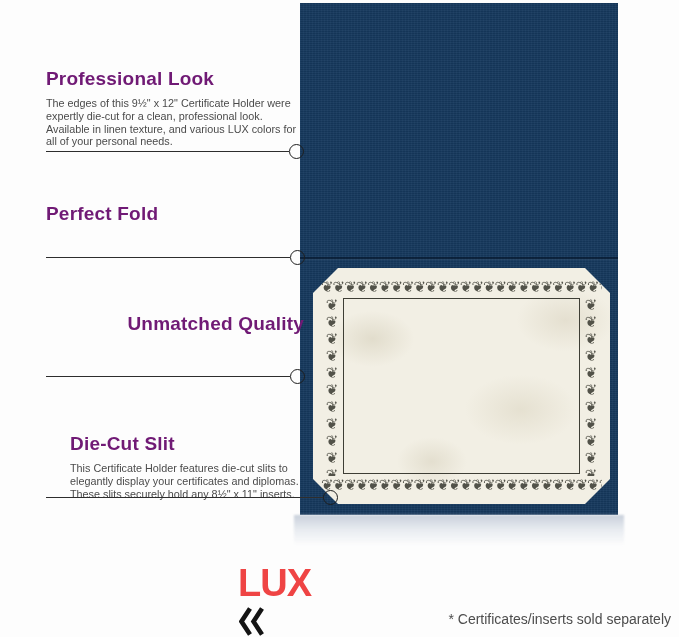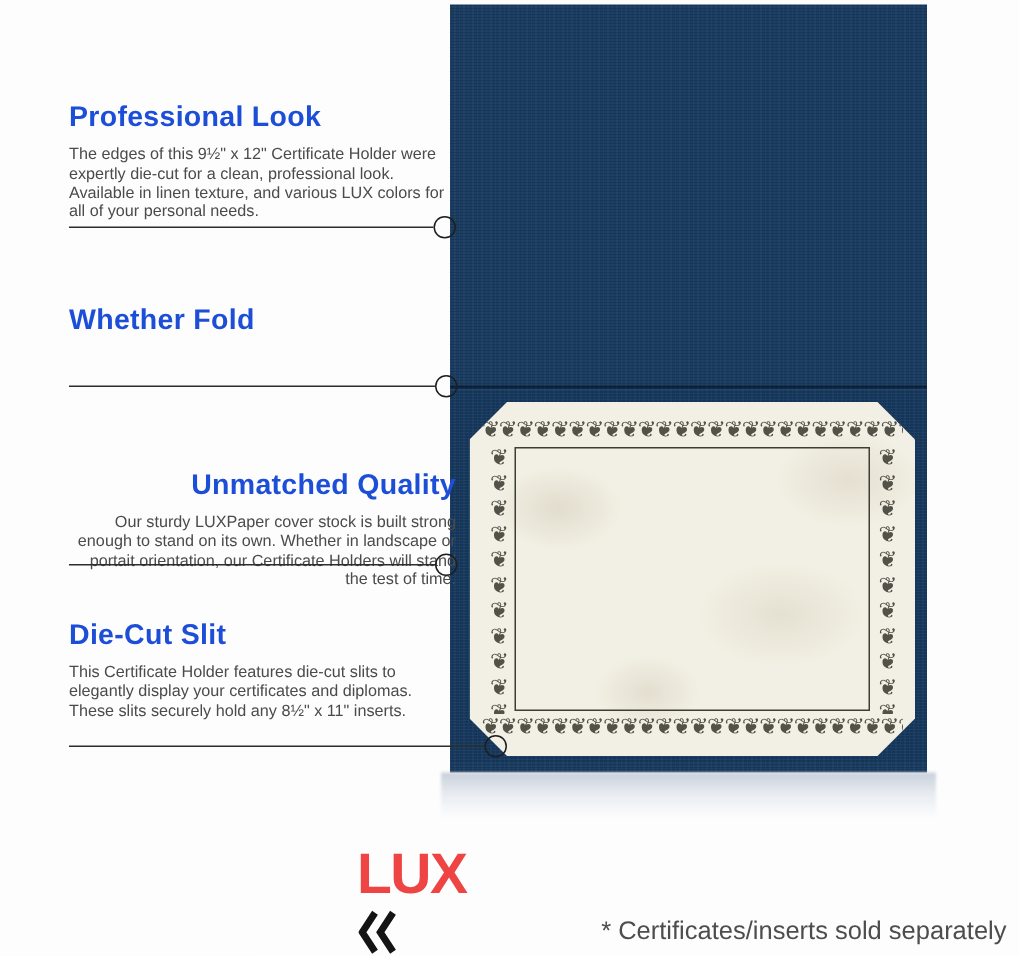--- a/index.html
+++ b/index.html
@@ -63,31 +63,31 @@
   .band-right  { top: 20px; bottom: 20px; right: 0; width: 22px; writing-mode: vertical-rl; line-height: 22px; }
   .inner-rule {
     position: absolute; inset: 30px;
     border: 1.5px solid #3e3e35;
   }
 
   
   .feature { position: absolute; left: 46px; width: 258px; }
   .feature h3 {
     margin: 0 0 7px 0;
-    font-size: 19px; font-weight: 700; color: #1d4ed8;
+    font-size: 19px; font-weight: 700; color: #701a75;
     letter-spacing: 0.2px;
   }
   .feature p {
     margin: 0;
     font-size: 10.8px; line-height: 12.8px; color: #4b4b4b;
   }
   #feature-1 { top: 68px; }
   #feature-2 { top: 203px; }
   #feature-3 { top: 313px; text-align: right; }
-  #feature-4 { top: 413px; }
+  #feature-4 { top: 433px; margin-left: 24px; }
 
   .pointer { position: absolute; height: 0; border-top: 1.4px solid #2d2d2d; z-index: 5; }
   #pointer-1 { left: 46px; top: 151px; width: 243px; }
   #pointer-2 { left: 46px; top: 257px; width: 244px; }
   #pointer-3 { left: 46px; top: 376px; width: 244px; }
   #pointer-4 { left: 46px; top: 497px; width: 277px; }
 
   .pointer-dot {
     position: absolute; width: 13px; height: 13px;
     border: 1.6px solid #1e1e1e; border-radius: 50%;
@@ -111,21 +111,21 @@
   .logo-chevrons { margin: 5px 2px 0 1px; }
   .logo-paper {
     font-size: 46px; font-weight: 400; letter-spacing: 1.5px; line-height: 38px;
     transform: scaleY(1.02);
   }
   .logo-tm { font-size: 10px; font-weight: 400; margin-top: 3px; letter-spacing: 0; text-align: center; }
 
   
   .footnote {
     position: absolute; right: 8px; top: 611px;
-    font-size: 17px; color: #4d4d4d;
+    font-size: 14px; color: #4d4d4d;
   }
 </style>
 </head>
 <body>
 
 <div class="canvas">
 
   <div class="holder">
     <div class="fold-line"></div>
   </div>
@@ -140,25 +140,24 @@
     <div class="inner-rule"></div>
   </div>
 
   <div class="holder-shadow"></div>
 
   <div class="feature" id="feature-1">
     <h3>Professional Look</h3>
     <p>The edges of this 9½" x 12" Certificate Holder  were expertly die-cut for a clean, professional look. Available in linen texture, and various LUX colors for all of your personal needs.</p>
   </div>
   <div class="feature" id="feature-2">
-    <h3>Whether Fold</h3>
+    <h3>Perfect Fold</h3>
   </div>
   <div class="feature" id="feature-3">
     <h3>Unmatched Quality</h3>
-    <p>Our sturdy LUXPaper cover stock is built strong enough to stand on its own. Whether in landscape or portait orientation, our Certificate Holders will stand the test of time.</p>
   </div>
   <div class="feature" id="feature-4">
     <h3>Die-Cut Slit</h3>
     <p>This Certificate Holder features die-cut slits to elegantly display your certificates and diplomas. These slits securely hold any 8½" x 11" inserts.</p>
   </div>
 
   <div class="pointer" id="pointer-1"></div>
   <div class="pointer" id="pointer-2"></div>
   <div class="pointer" id="pointer-3"></div>
   <div class="pointer" id="pointer-4"></div>

